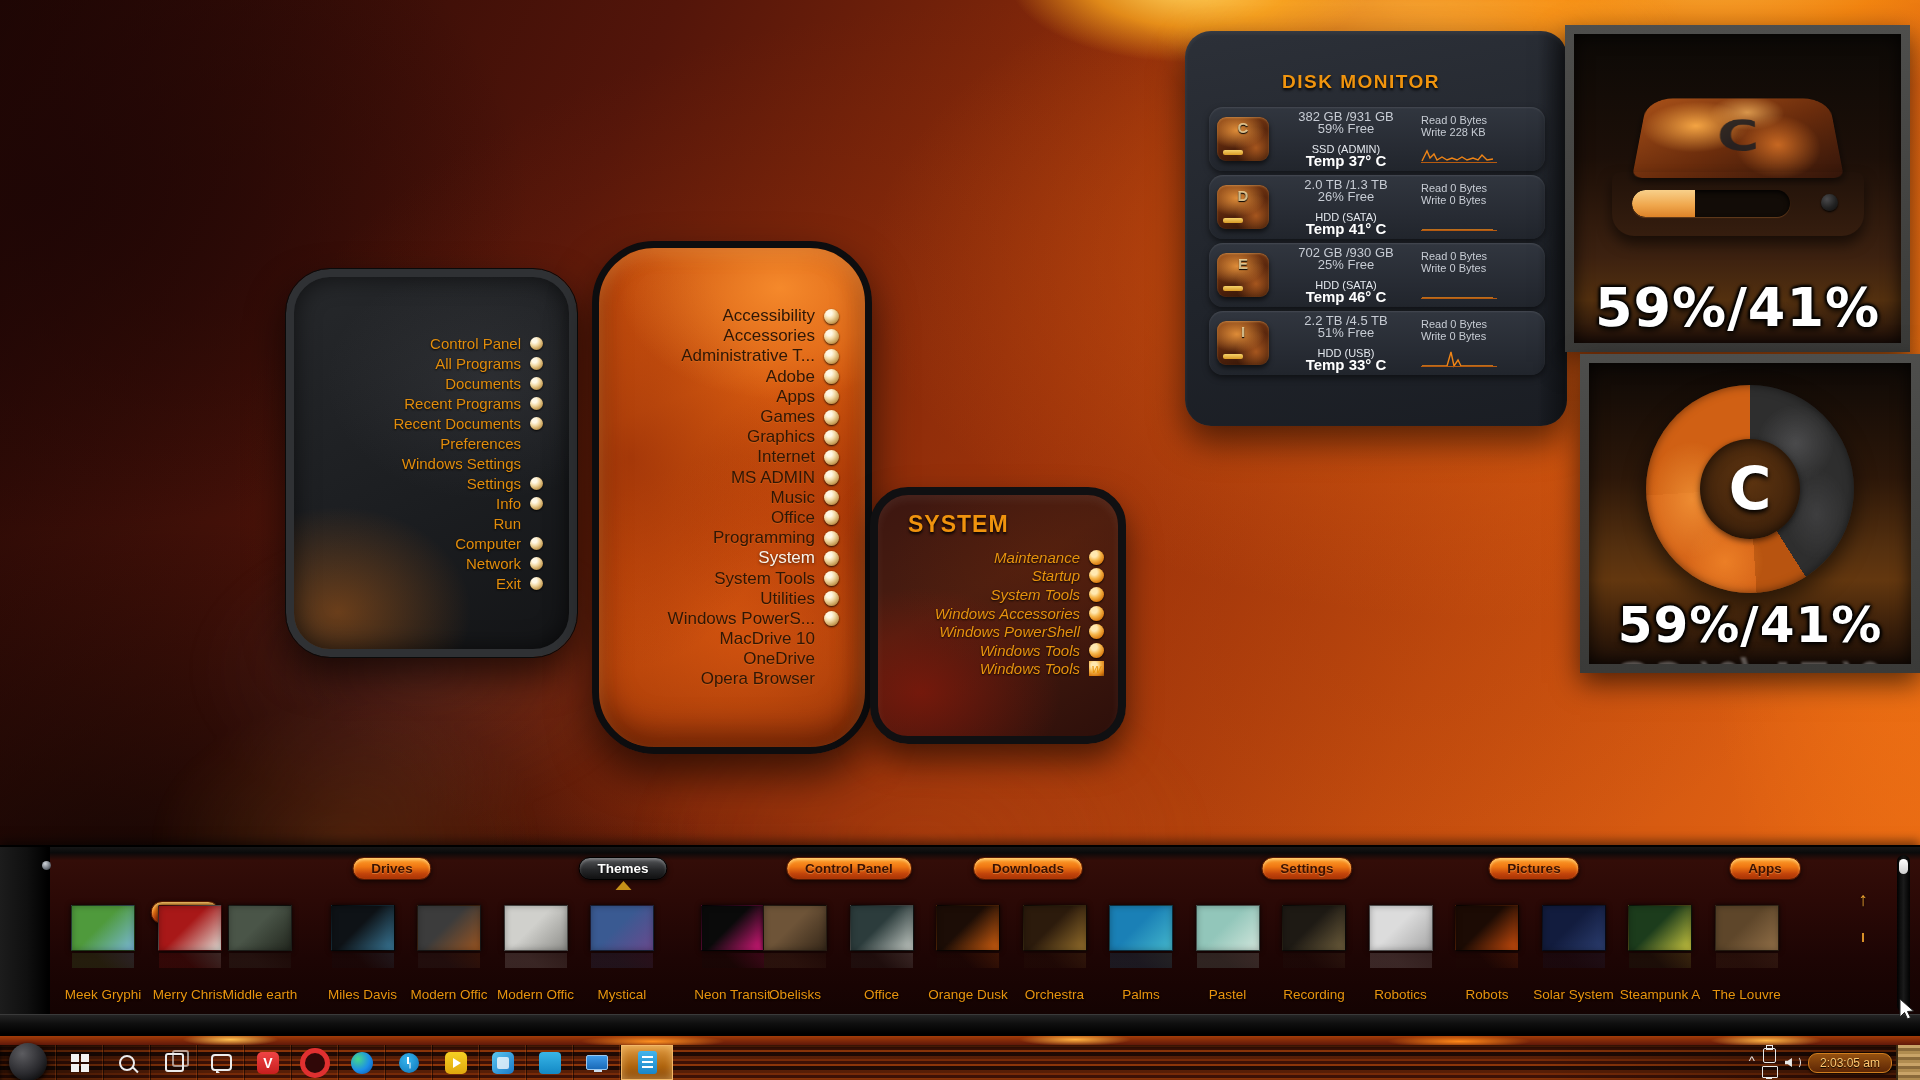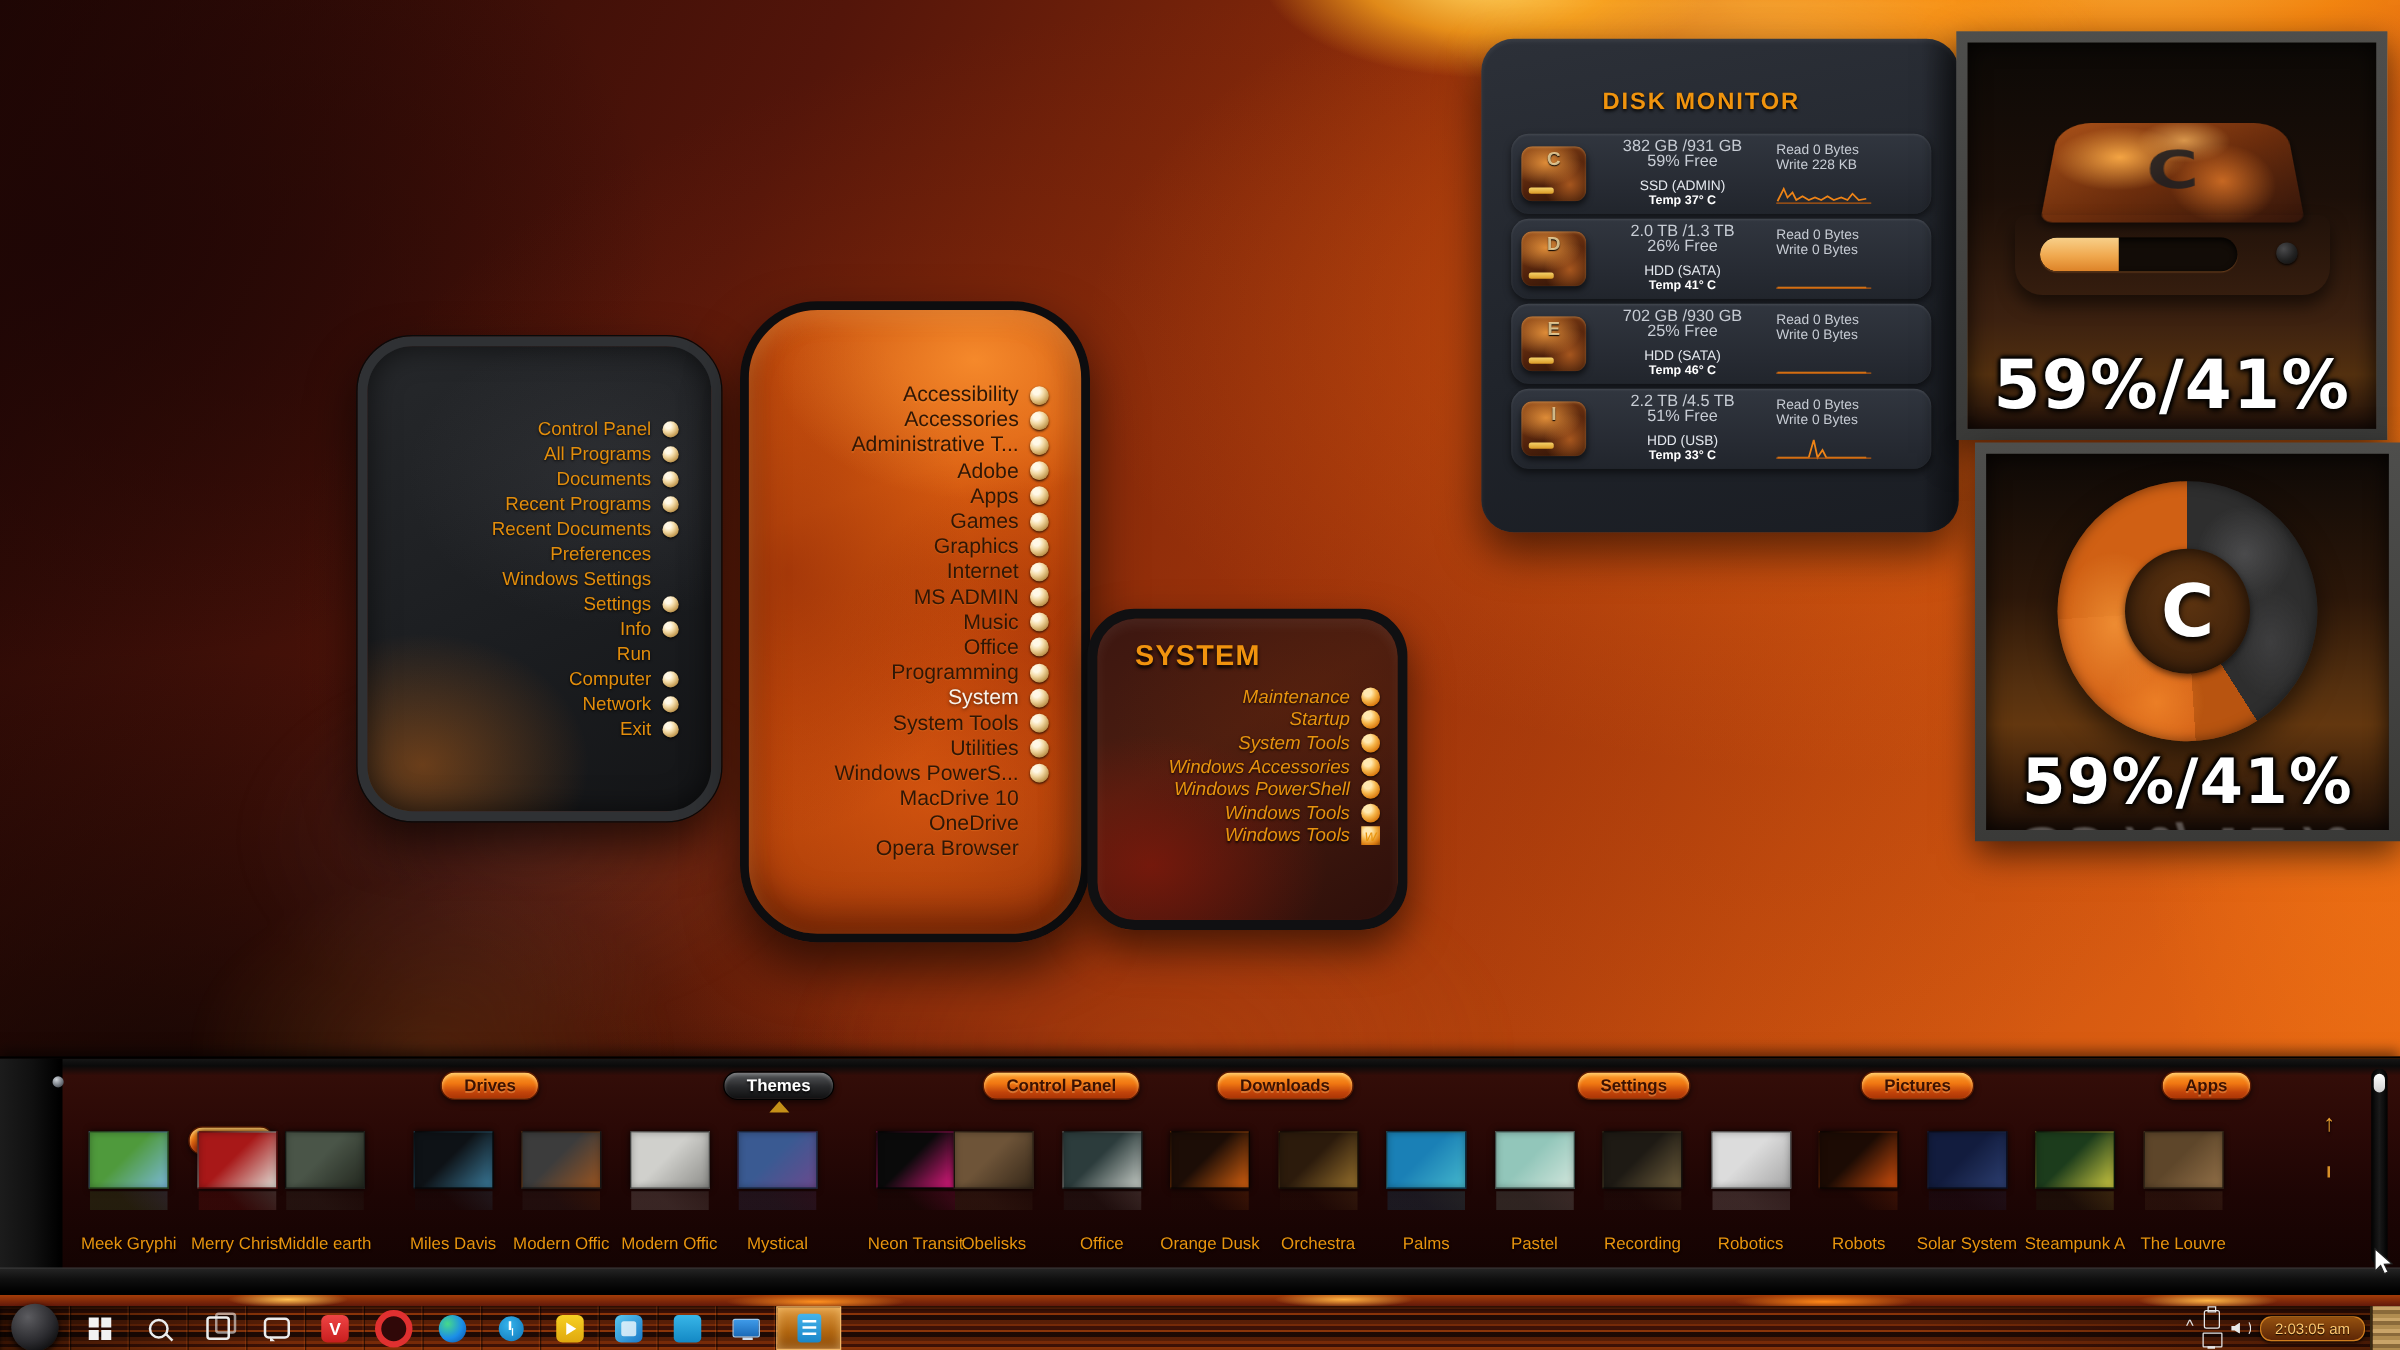--- a/index.html
+++ b/index.html
@@ -91,21 +91,21 @@
       radial-gradient(40px 26px at 38% 30%, rgba(235,150,60,.9), transparent 70%),
       radial-gradient(30px 30px at 75% 70%, rgba(190,100,35,.8), transparent 70%),
       linear-gradient(160deg,#8a4416,#53230c 55%,#2c1206);
     box-shadow:0 3px 5px rgba(0,0,0,.6), inset 0 1px 2px rgba(255,200,120,.4);}
   .disk-icon .dl{position:absolute;top:2px;left:0;right:0;text-align:center;color:rgba(240,215,160,.85);font-size:15px;font-weight:bold;text-shadow:0 1px 1px #000;}
   .disk-icon .dbar{position:absolute;left:6px;bottom:6px;width:20px;height:5px;border-radius:2px;
     background:linear-gradient(180deg,#f5d26a,#d99a26);}
   .disk-mid{width:138px;margin-left:8px;text-align:center;line-height:12.5px;}
   .disk-mid .cap,.disk-mid .free{color:#c7ccd4;font-size:13px;}
   .disk-mid .bus{color:#e4e8ee;font-size:11px;margin-top:7px;}
-  .disk-mid .temp{color:#ffffff;font-size:10px;font-weight:bold;}
+  .disk-mid .temp{color:#ffffff;font-size:15px;font-weight:bold;}
   .disk-right{width:120px;margin-left:6px;line-height:12.5px;}
   .disk-right .rw{color:#c7ccd4;font-size:11px;text-align:left;}
   .disk-graph{margin-top:6px;width:76px;height:20px;position:relative;}
   .disk-graph svg{position:absolute;left:0;top:0;}
   .disk-graph .base{position:absolute;left:0;right:0;bottom:2px;height:1px;background:#b55a10;}
   
   .gauge-frame{background:linear-gradient(180deg,#4e4e4c,#3a3a38);box-shadow:0 10px 26px rgba(0,0,0,.6);}
   #drive-gauge{left:1565px;top:25px;width:345px;height:327px;padding:0;}
   .gauge-inner{position:absolute;inset:9px;overflow:hidden;
     background:linear-gradient(180deg,#0c0906 0%,#1c0f08 40%,#3c2110 72%,#53300f 86%,#20100a 100%);

